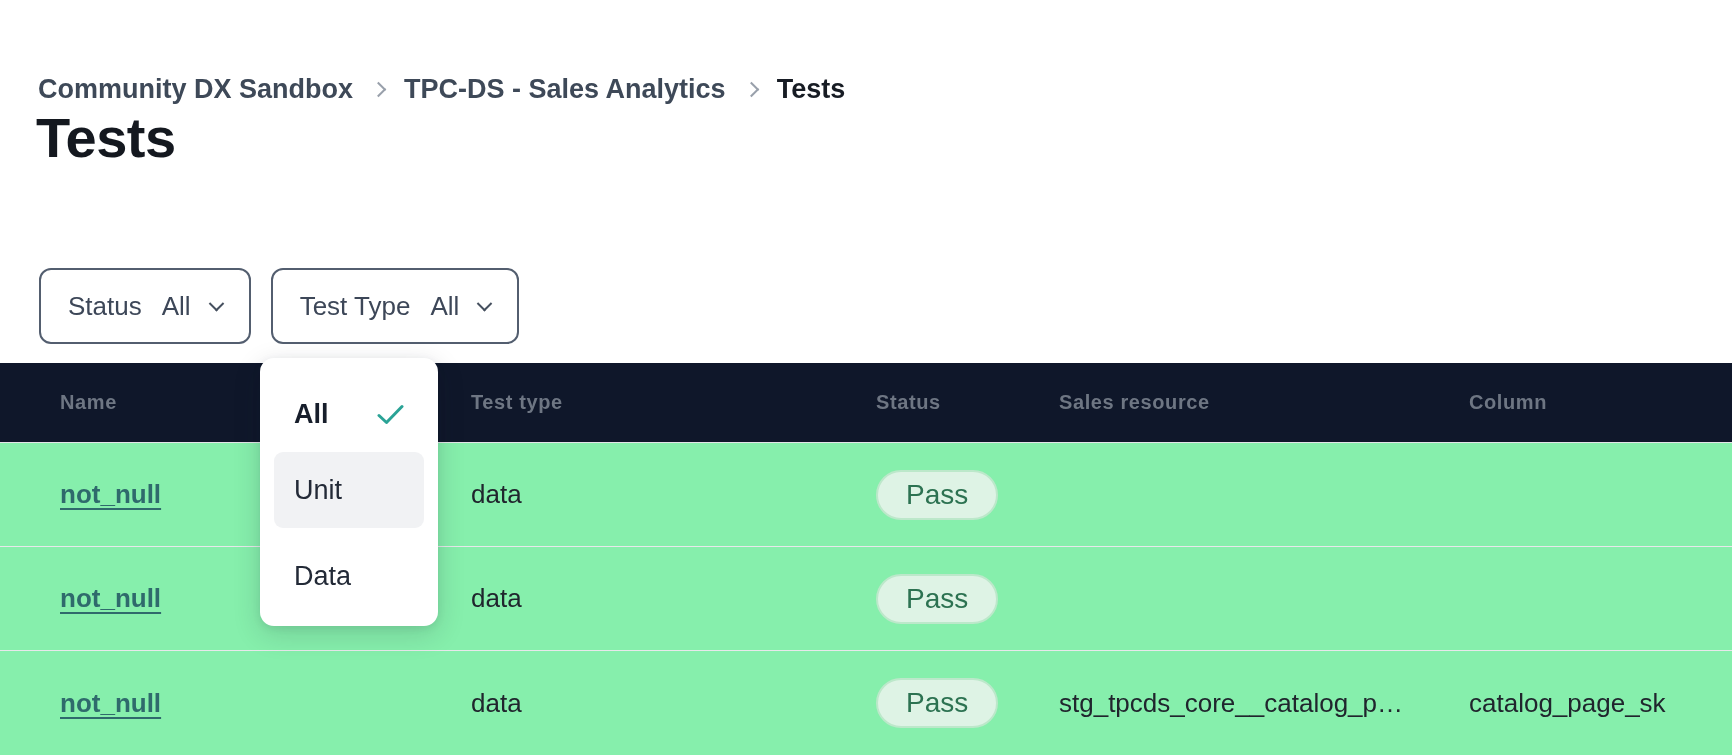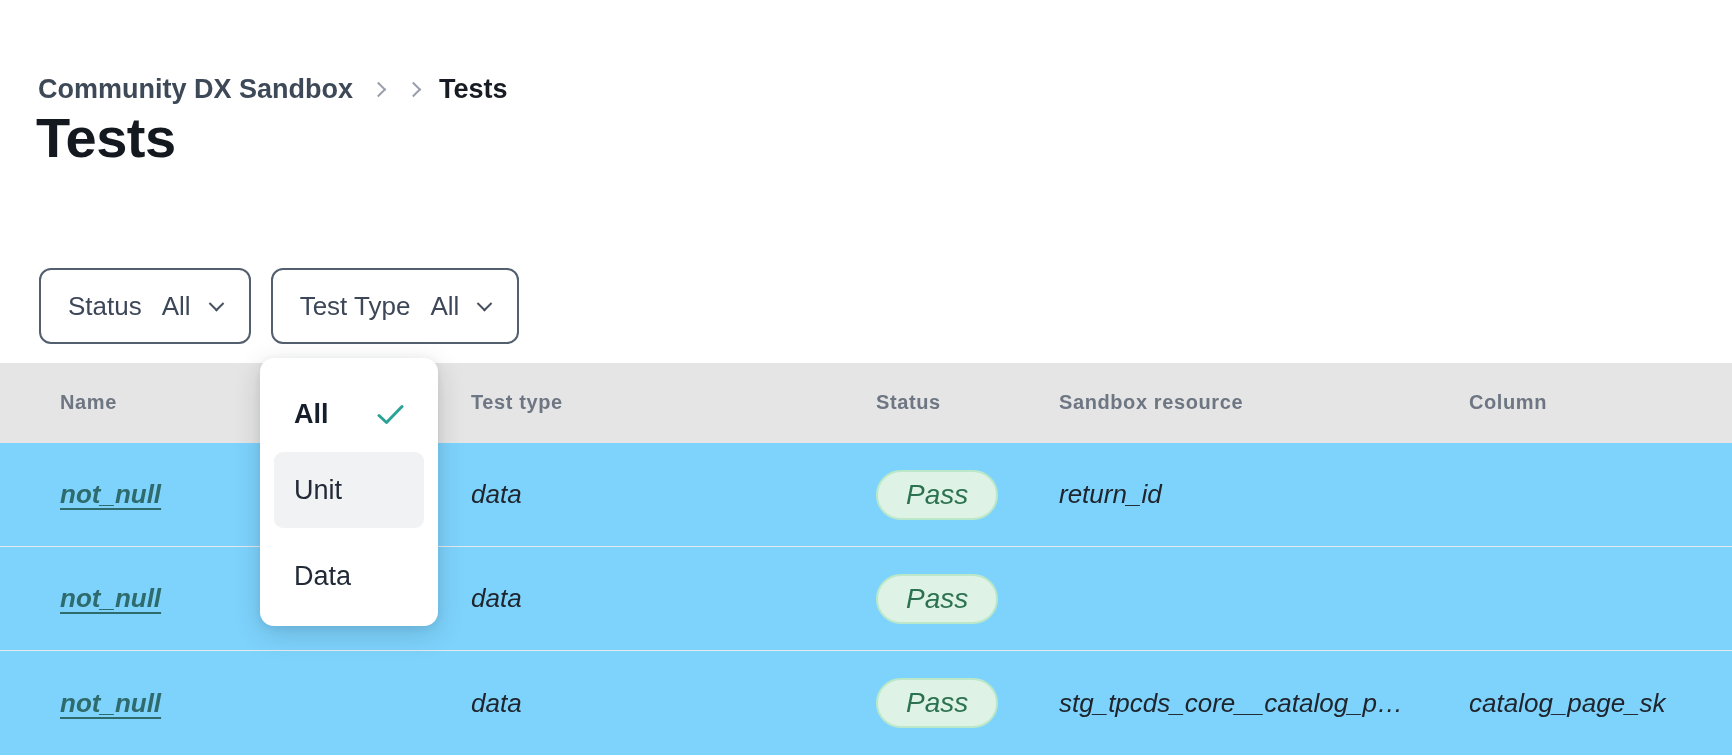--- a/index.html
+++ b/index.html
@@ -19,42 +19,43 @@
   
   .filters { position: absolute; top: 268px; left: 39px; display: flex; gap: 20px; }
   .filter-btn { display: flex; align-items: center; gap: 14px; height: 76px; padding: 0 27px; background: #fff; border: 2px solid #535e6f; border-radius: 12px; font-size: 26px; color: #3d4758; cursor: pointer; }
   .filter-btn .flabel { font-weight: 400; }
   .filter-btn .fvalue { font-weight: 400; margin-left: 6px; }
   .chev-down { width: 11px; height: 11px; border-right: 2.5px solid #46505f; border-bottom: 2.5px solid #46505f; transform: rotate(45deg) translate(-2px,-2px); margin-left: 6px; }
 
   
   .table { position: absolute; top: 363px; left: 0; width: 1732px; }
   .thead, .trow { display: grid; grid-template-columns: 411px 405px 183px 410px 1fr; align-items: center; padding-left: 60px; }
-  .thead { height: 80px; background: #e5e5e5; border-bottom: 1px solid #e3e5e8; font-size: 20px; font-weight: 700; letter-spacing: 0.6px; color: #6e7683; }
-  .trow { height: 104px; background: #7dd3fc; font-size: 26px; color: #20252d; font-style: italic; }
+  .thead { height: 80px; background: #0f172a; border-bottom: 1px solid #e3e5e8; font-size: 20px; font-weight: 700; letter-spacing: 0.6px; color: #6e7683; }
+  .trow { height: 104px; background: #86efac; font-size: 26px; color: #20252d; }
   .trow.divided { border-bottom: 1px solid #e7e8eb; }
   .test-link { color: #2f6a6c; font-weight: 700; text-decoration: underline; text-decoration-thickness: 2px; text-underline-offset: 5px; cursor: pointer; }
   .badge-pass { display: inline-flex; align-items: center; justify-content: center; height: 50px; padding: 0 28px; border-radius: 29px; background: #def3e5; border: 2px solid #bce8ca; color: #2c7251; font-size: 28px; font-weight: 500; }
 
   
   .dropdown { position: absolute; top: 358px; left: 260px; width: 178px; background: #fff; border-radius: 14px; box-shadow: 0 8px 28px rgba(22,28,45,0.16), 0 2px 8px rgba(22,28,45,0.08); padding: 18px 14px 12px 14px; z-index: 10; }
   .dd-item { display: flex; align-items: center; justify-content: space-between; height: 76px; padding: 0 20px; border-radius: 9px; font-size: 27px; color: #232a37; cursor: pointer; }
   .dd-item.selected { font-weight: 700; color: #171e2b; }
   .dd-item.hovered { background: #f1f2f4; margin-top: 0; }
   .dd-item.last { margin-top: 10px; }
   .check-icon { display: inline-flex; }
 </style>
 </head>
 <body>
 
 <div class="page">
 
   <nav class="breadcrumb">
     <span class="crumb">Community DX Sandbox</span>
     <span class="crumb-sep"></span>
+    <span class="crumb">TPC-DS - Sales Analytics</span>
     <span class="crumb-sep"></span>
     <span class="crumb current">Tests</span>
   </nav>
 
   <h1 class="page-title">Tests</h1>
 
   <div class="filters">
     <div class="filter-btn">
       <span class="flabel">Status</span>
       <span class="fvalue">All</span>
@@ -65,29 +66,28 @@
       <span class="fvalue">All</span>
       <span class="chev-down"></span>
     </div>
   </div>
 
   <div class="table">
     <div class="thead">
       <div>Name</div>
       <div>Test type</div>
       <div>Status</div>
-      <div>Sandbox resource</div>
+      <div>Sales resource</div>
       <div>Column</div>
     </div>
 
     <div class="trow divided">
       <div><span class="test-link">not_null</span></div>
       <div>data</div>
       <div><span class="badge-pass">Pass</span></div>
-      <div>return_id</div>
     </div>
 
     <div class="trow divided">
       <div><span class="test-link">not_null</span></div>
       <div>data</div>
       <div><span class="badge-pass">Pass</span></div>
     </div>
 
     <div class="trow">
       <div><span class="test-link">not_null</span></div>

